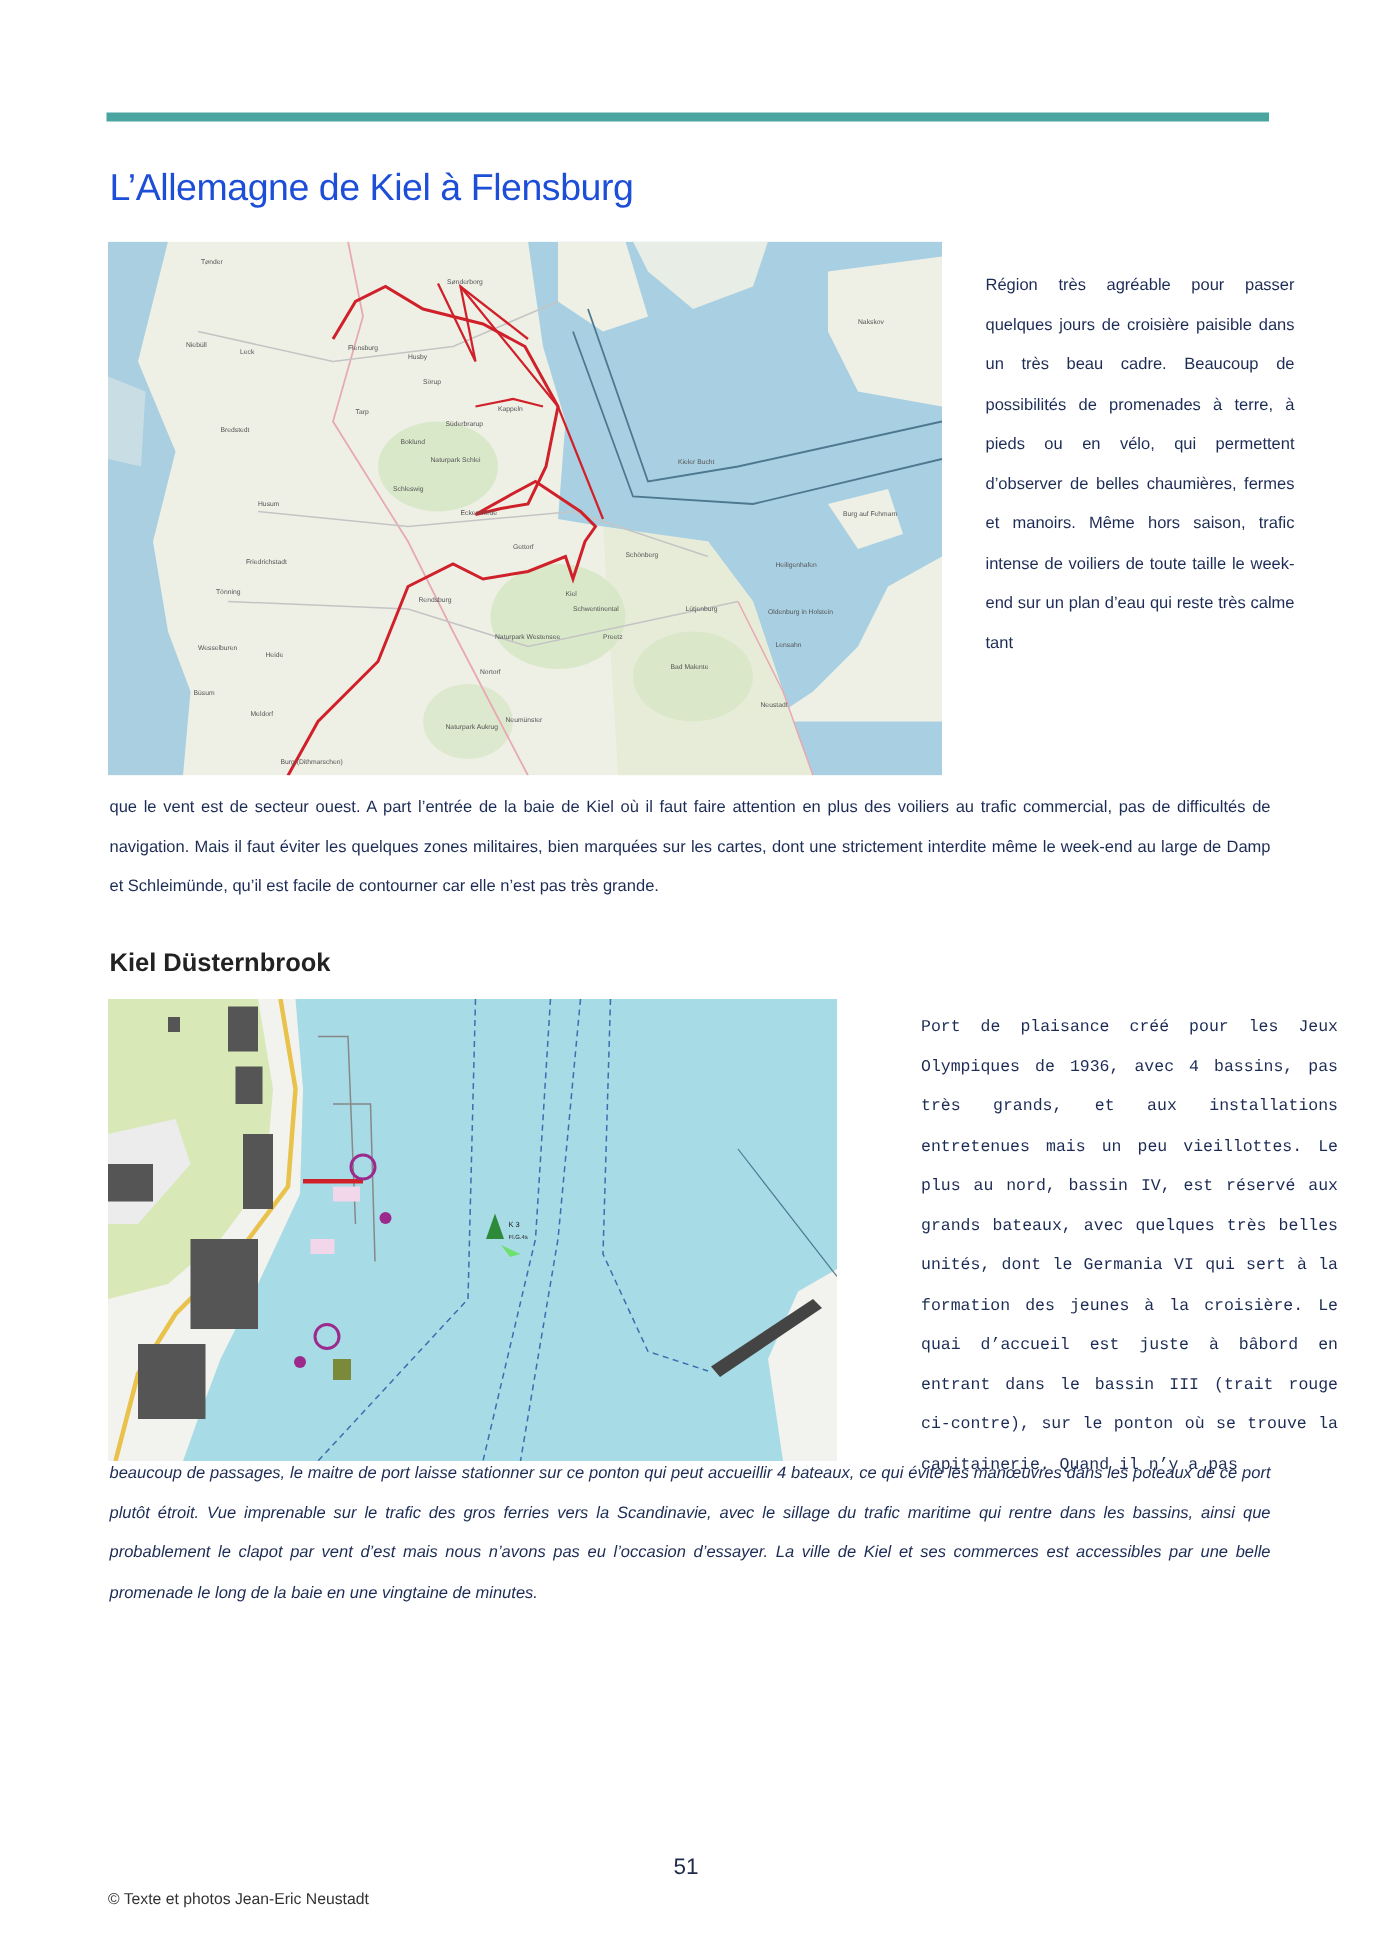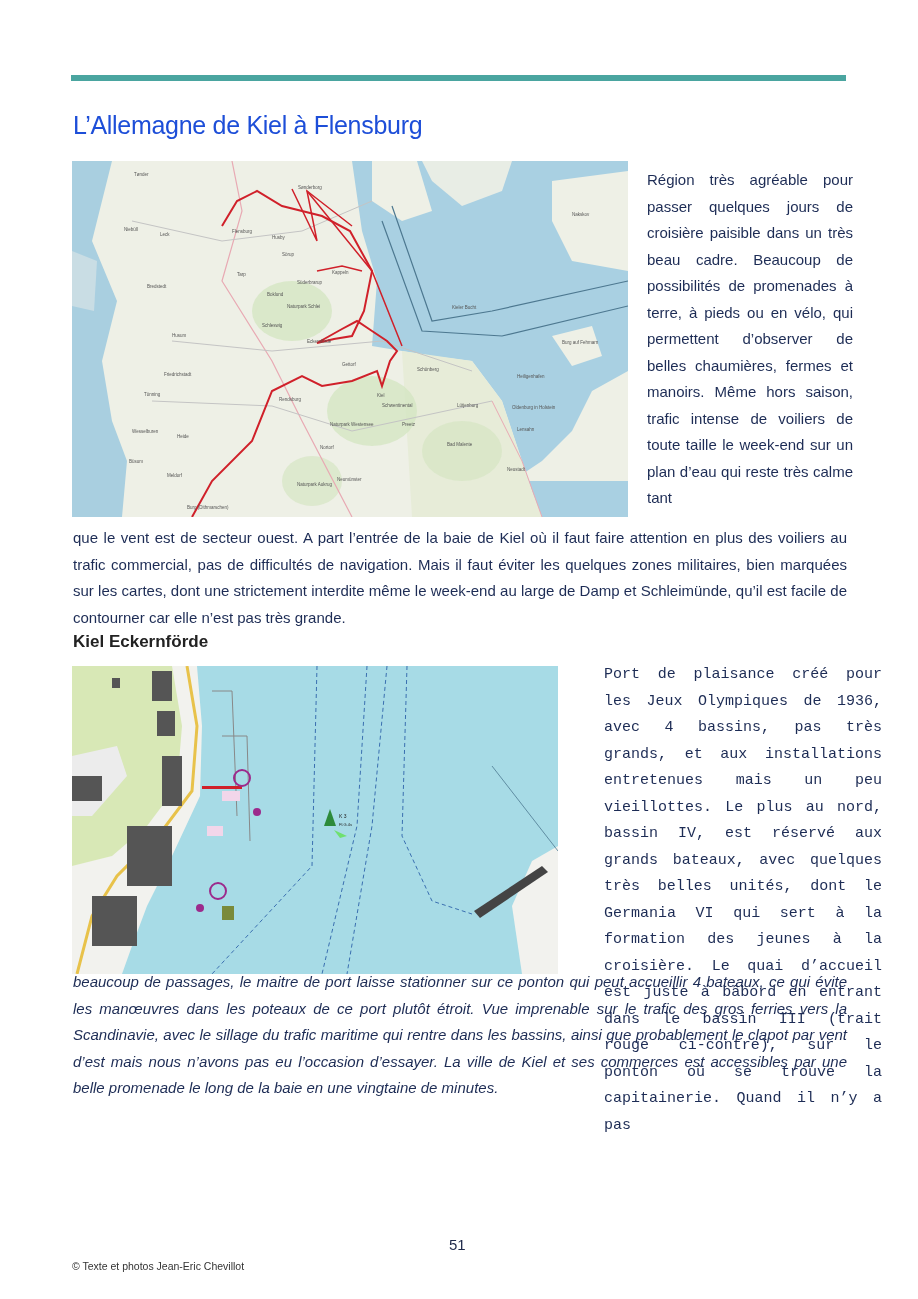--- a/index.html
+++ b/index.html
@@ -3,25 +3,25 @@
   <meta charset="utf-8">
   <style>
     html, body { margin: 0; padding: 0; background: #ffffff; }
     body { width: 918px; height: 1299px; position: relative; overflow: hidden;
            font-family: "Liberation Sans", sans-serif; color: #1f2a4a; }
     .top-rule { position: absolute; left: 71px; top: 75px; width: 775px; height: 6px; background: #4aa5a0; }
     .page-title { position: absolute; left: 73px; top: 111px; font-size: 25px; color: #1d4ed8;
                   font-family: "Liberation Sans", sans-serif; font-weight: normal; letter-spacing: -0.3px; margin: 0; }
     .map1 { position: absolute; left: 72px; top: 161px; width: 556px; height: 356px; overflow: hidden; }
     .map2 { position: absolute; left: 72px; top: 666px; width: 486px; height: 308px; overflow: hidden; }
-    .side-text { position: absolute; font-size: 15px; line-height: 26.5px; text-align: justify;
-                 color: #1d2c55; margin: 6px; }
+    .side-text { position: absolute; font-size: 11px; line-height: 26.5px; text-align: justify;
+                 color: #1d2c55; margin: 16px; }
     .side1 { left: 641px; top: 161px; width: 206px; }
     .side2 { left: 598px; top: 656px; width: 278px; font-family: Liberation Mono, monospace; }
-    .full-text { position: absolute; left: 73px; width: 774px; font-size: 15px; line-height: 26.5px;
+    .full-text { position: absolute; left: 73px; width: 774px; font-size: 11px; line-height: 26.5px;
                  text-align: justify; color: #1d2c55; margin: 0; text-align-last: left; }
     .full1 { top: 525px; }
     .full2 { top: 969px; font-style: italic; }
     .section-heading { position: absolute; left: 73px; top: 632px; font-size: 17px; font-weight: bold;
                        color: #222; margin: 0; }
     .page-number { position: absolute; left: 449px; top: 1236px; font-size: 15px; font-weight: normal; color: #1f2a4a; }
     .copyright { position: absolute; left: 72px; top: 1260px; font-size: 10.5px; color: #333; }
     .maplabel { font-family: "Liberation Sans", sans-serif; font-size: 4.5px; fill: #555; }
   </style>
 </head>
@@ -107,21 +107,21 @@
     <text class="maplabel" x="435" y="310">Neustadt</text>
     <text class="maplabel" x="115" y="348">Burg (Dithmarschen)</text>
     <text class="maplabel" x="490" y="183">Burg auf Fehmarn</text>
     <text class="maplabel" x="500" y="55">Nakskov</text>
   </svg>
 </div>
 
 <p class="side-text side1">Région très agréable pour passer quelques jours de croisière paisible dans un très beau cadre. Beaucoup de possibilités de promenades à terre, à pieds ou en vélo, qui permettent d’observer de belles chaumières, fermes et manoirs. Même hors saison, trafic intense de voiliers de toute taille le week-end sur un plan d’eau qui reste très calme tant</p>
 <p class="full-text full1">que le vent est de secteur ouest. A part l’entrée de la baie de Kiel où il faut faire attention en plus des voiliers au trafic commercial, pas de difficultés de navigation. Mais il faut éviter les quelques zones militaires, bien marquées sur les cartes, dont une strictement interdite même le week-end au large de Damp et Schleimünde, qu’il est facile de contourner car elle n’est pas très grande.</p>
 
-<h2 class="section-heading">Kiel Eckernförde</h2>
+<h2 class="section-heading">Kiel Düsternbrook</h2>
 
 <div class="map2">
   <svg width="486" height="308" viewBox="0 0 486 308" xmlns="http://www.w3.org/2000/svg">
     <rect width="486" height="308" fill="#a7dbe6"></rect>
 
     <path d="M0,0 L125,0 L130,60 L128,130 L100,190 L75,240 L60,280 L50,308 L0,308 Z" fill="#f2f2ee"></path>
     <path d="M0,0 L100,0 L110,60 L105,120 L75,160 L40,190 L0,200 Z" fill="#d8e8b6"></path>
     <path d="M0,90 L45,80 L55,110 L20,150 L0,150 Z" fill="#ececec"></path>
 
     <path d="M115,0 L125,60 L120,125 L90,165 L45,210 L20,250 L5,308" fill="none" stroke="#e8c24a" stroke-width="3"></path>
@@ -159,13 +159,13 @@
     <path d="M486,180 L460,195 L440,240 L450,308 L486,308 Z" fill="#f2f2ee"></path>
     <path d="M402,245 L470,200 L476,206 L408,252 Z" fill="#444"></path>
     <line x1="420" y1="100" x2="486" y2="185" stroke="#4d7890" stroke-width="0.8"></line>
   </svg>
 </div>
 
 <p class="side-text side2">Port de plaisance créé pour les Jeux Olympiques de 1936, avec 4 bassins, pas très grands, et aux installations entretenues mais un peu vieillottes. Le plus au nord, bassin IV, est réservé aux grands bateaux, avec quelques très belles unités, dont le Germania VI qui sert à la formation des jeunes à la croisière. Le quai d’accueil est juste à bâbord en entrant dans le bassin III (trait rouge ci-contre), sur le ponton où se trouve la capitainerie. Quand il n’y a pas</p>
 <p class="full-text full2">beaucoup de passages, le maitre de port laisse stationner sur ce ponton qui peut accueillir 4 bateaux, ce qui évite les manœuvres dans les poteaux de ce port plutôt étroit. Vue imprenable sur le trafic des gros ferries vers la Scandinavie, avec le sillage du trafic maritime qui rentre dans les bassins, ainsi que probablement le clapot par vent d’est mais nous n’avons pas eu l’occasion d’essayer. La ville de Kiel et ses commerces est accessibles par une belle promenade le long de la baie en une vingtaine de minutes.</p>
 
 <div class="page-number">51</div>
-<div class="copyright">© Texte et photos Jean-Eric Chevillot</div>
+<div class="copyright">© Texte et photos Jean-Eric Neustadt</div>
 
 </body></html>

